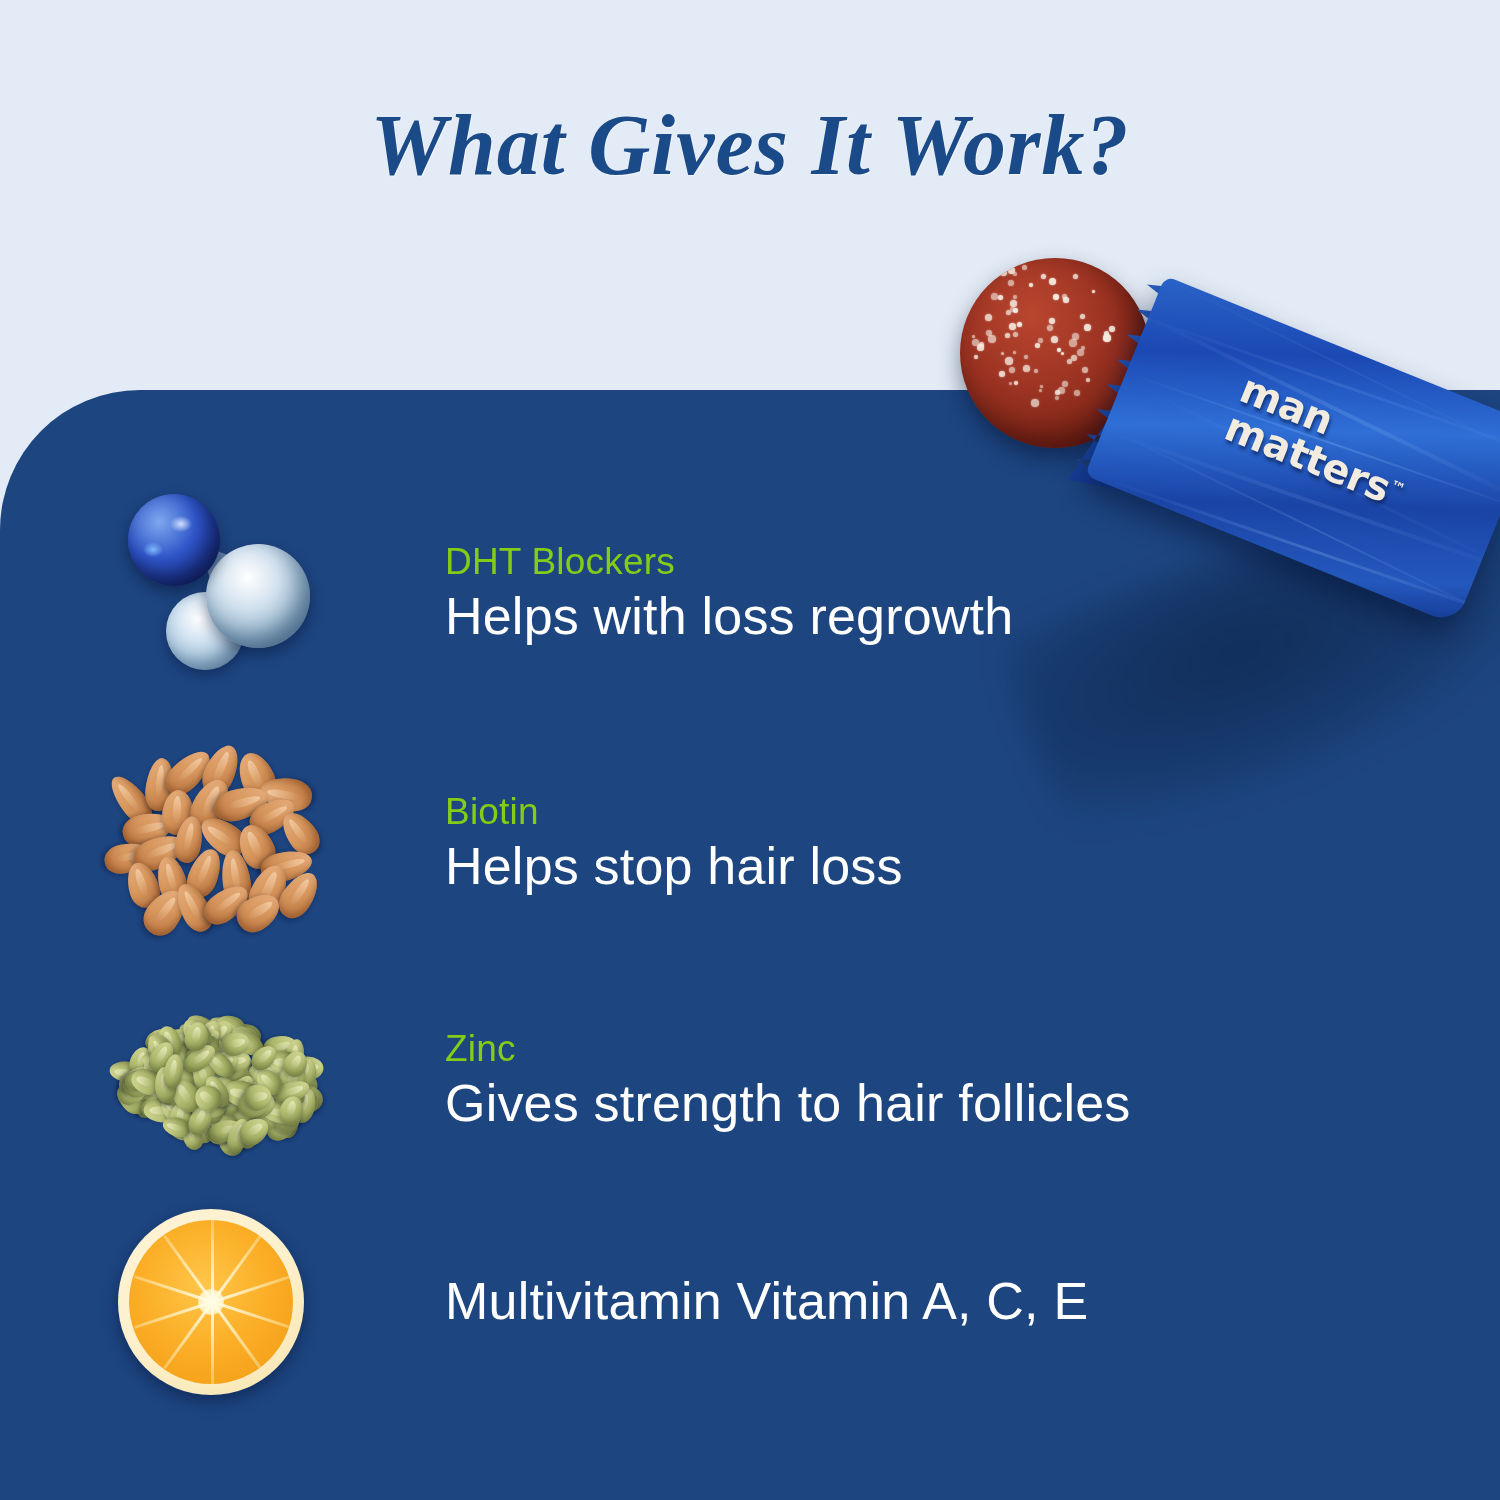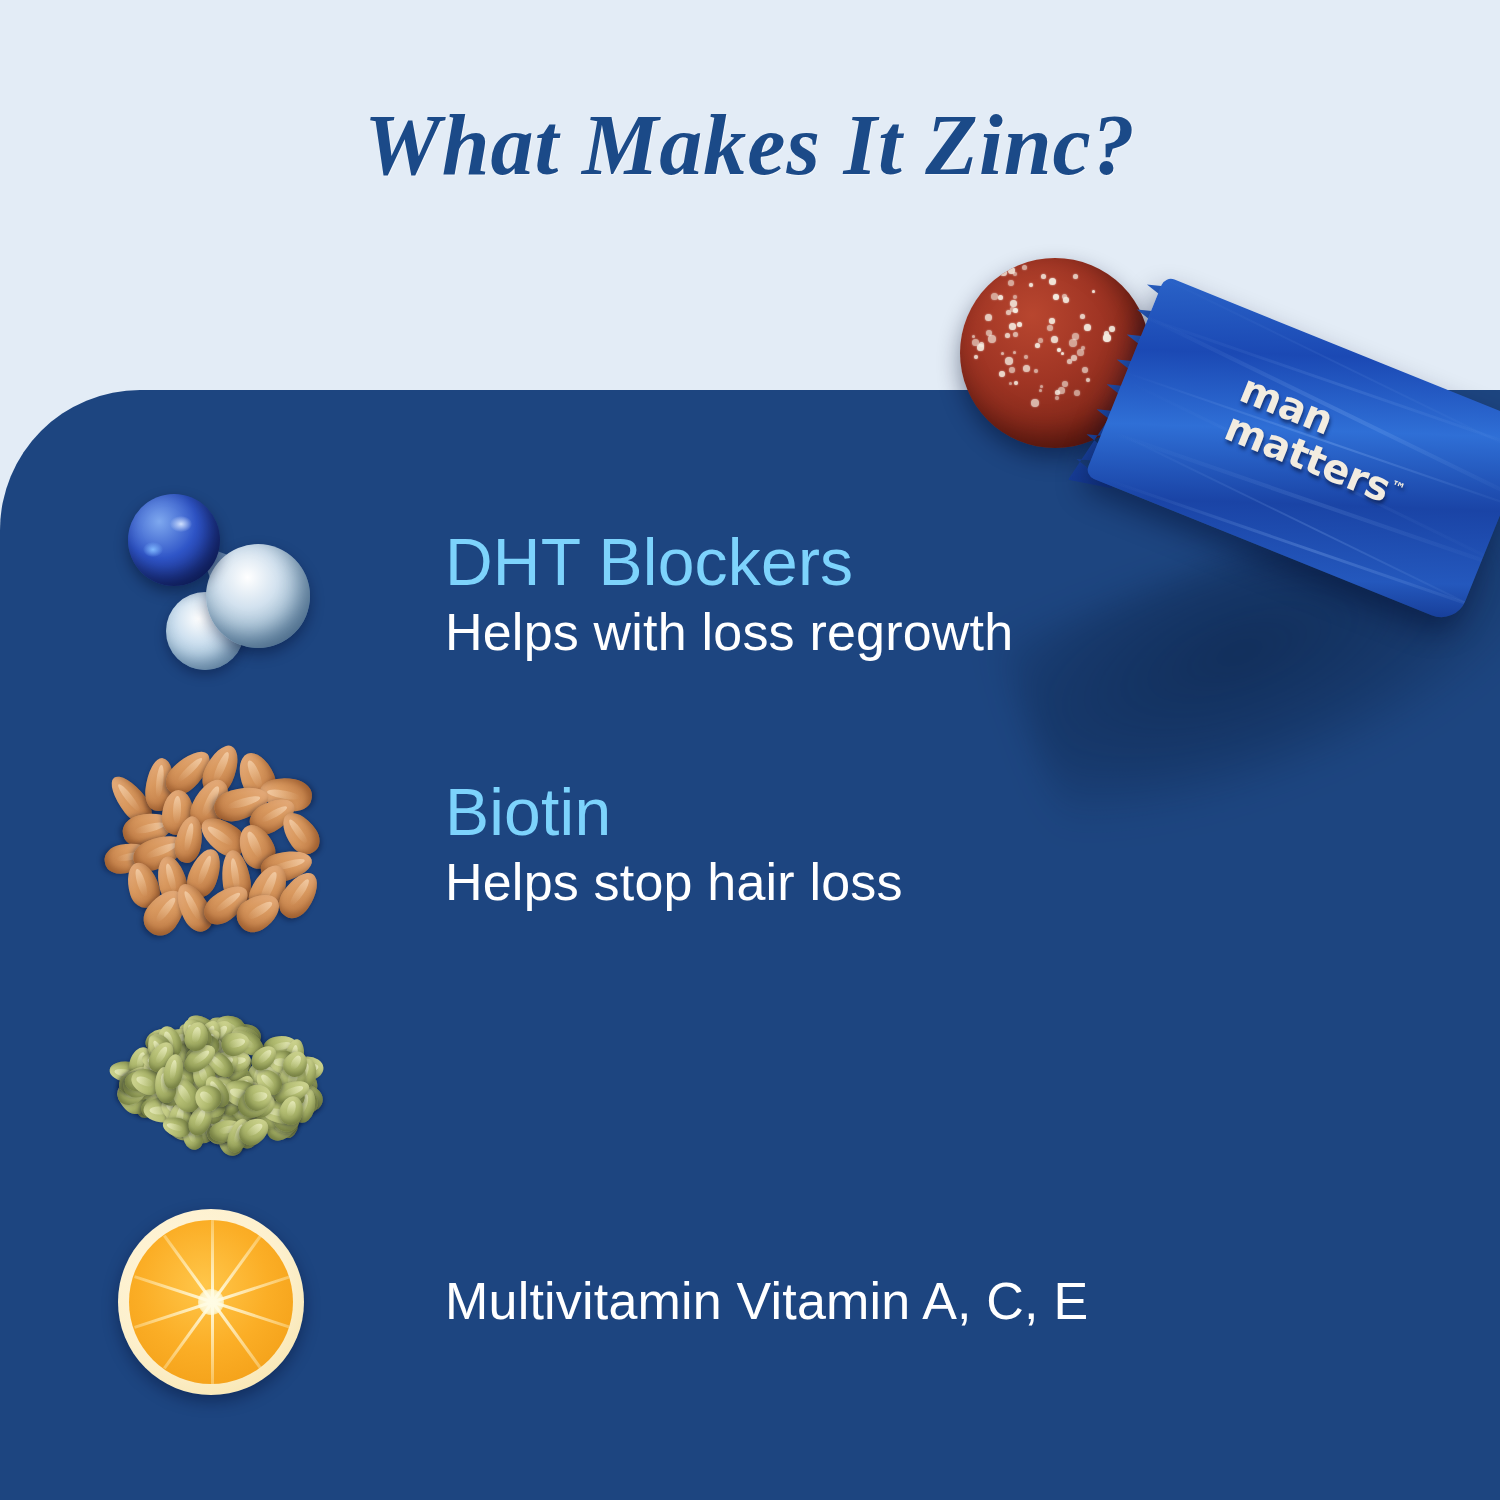--- a/index.html
+++ b/index.html
@@ -58,23 +58,23 @@
     display:flex;
     align-items:center;
   }
   .icon-cell {
     width:250px; height:190px;
     position:relative;
     flex:0 0 250px;
   }
   .text-cell { padding-left:95px; }
   .ing-name {
-    font-size:66px;
+    font-size:37px;
     font-weight:400;
-    color:#7dd3fc;
+    color:#84cc16;
     line-height:1.08;
     letter-spacing:.2px;
     margin-top:40px;
   }
   .ing-desc {
     font-size:52px;
     font-weight:400;
     color:#ffffff;
     line-height:1.18;
     letter-spacing:.2px;
@@ -222,21 +222,21 @@
     text-shadow:2px 3px 4px rgba(8,24,70,.65);
     z-index:6;
   }
   #brand .tm { font-size:15px; vertical-align:super; }
 </style>
 </head>
 <body>
 
 <div id="stage">
 
-  <h1 id="title">What Makes It Zinc?</h1>
+  <h1 id="title">What Gives It Work?</h1>
 
   <div id="panel">
     <div id="wrapper-shadow"></div>
 
     <div class="row" style="top:90px;">
       <div class="icon-cell">
         <div class="mol-bond" id="bond-1"></div>
         <div class="mol-bond" id="bond-2"></div>
         <div class="mol-sphere" id="mol-b"></div>
         <div class="mol-sphere" id="mol-c"></div>
@@ -451,20 +451,24 @@
           <div class="pseed" style="left: 158px; top: 101px; width: 22px; height: 28px; transform: rotate(-44deg);"></div>
           <div class="pseed" style="left: 142px; top: 149px; width: 24px; height: 31px; transform: rotate(55deg);"></div>
           <div class="pseed" style="left: 34px; top: 99px; width: 25px; height: 31px; transform: rotate(-70deg);"></div>
           <div class="pseed" style="left: 51px; top: 74px; width: 21px; height: 32px; transform: rotate(31deg);"></div>
           <div class="pseed" style="left: 180px; top: 129px; width: 23px; height: 29px; transform: rotate(14deg);"></div>
           <div class="pseed" style="left: 55px; top: 100px; width: 21px; height: 36px; transform: rotate(-5deg);"></div>
           <div class="pseed" style="left: 145px; top: 117px; width: 26px; height: 27px; transform: rotate(79deg);"></div>
           <div class="pseed" style="left: 64px; top: 87px; width: 19px; height: 35px; transform: rotate(9deg);"></div>
           <div class="pseed" style="left: 154px; top: 77px; width: 20px; height: 28px; transform: rotate(46deg);"></div>
         </div>
+      <div class="text-cell">
+        <div class="ing-name">Zinc</div>
+        <div class="ing-desc">Gives strength to hair follicles</div>
+      </div>
     </div>
 
     <div class="row" style="top:815px;">
       <div class="icon-cell">
         <div id="orange-wrap">
           <div id="orange-rind"></div>
           <div id="orange-flesh">
             <div id="orange-core"></div>
           <div class="seg-line" style="transform: rotate(0deg);"></div>
               <div class="seg-line" style="transform: rotate(36deg);"></div>

